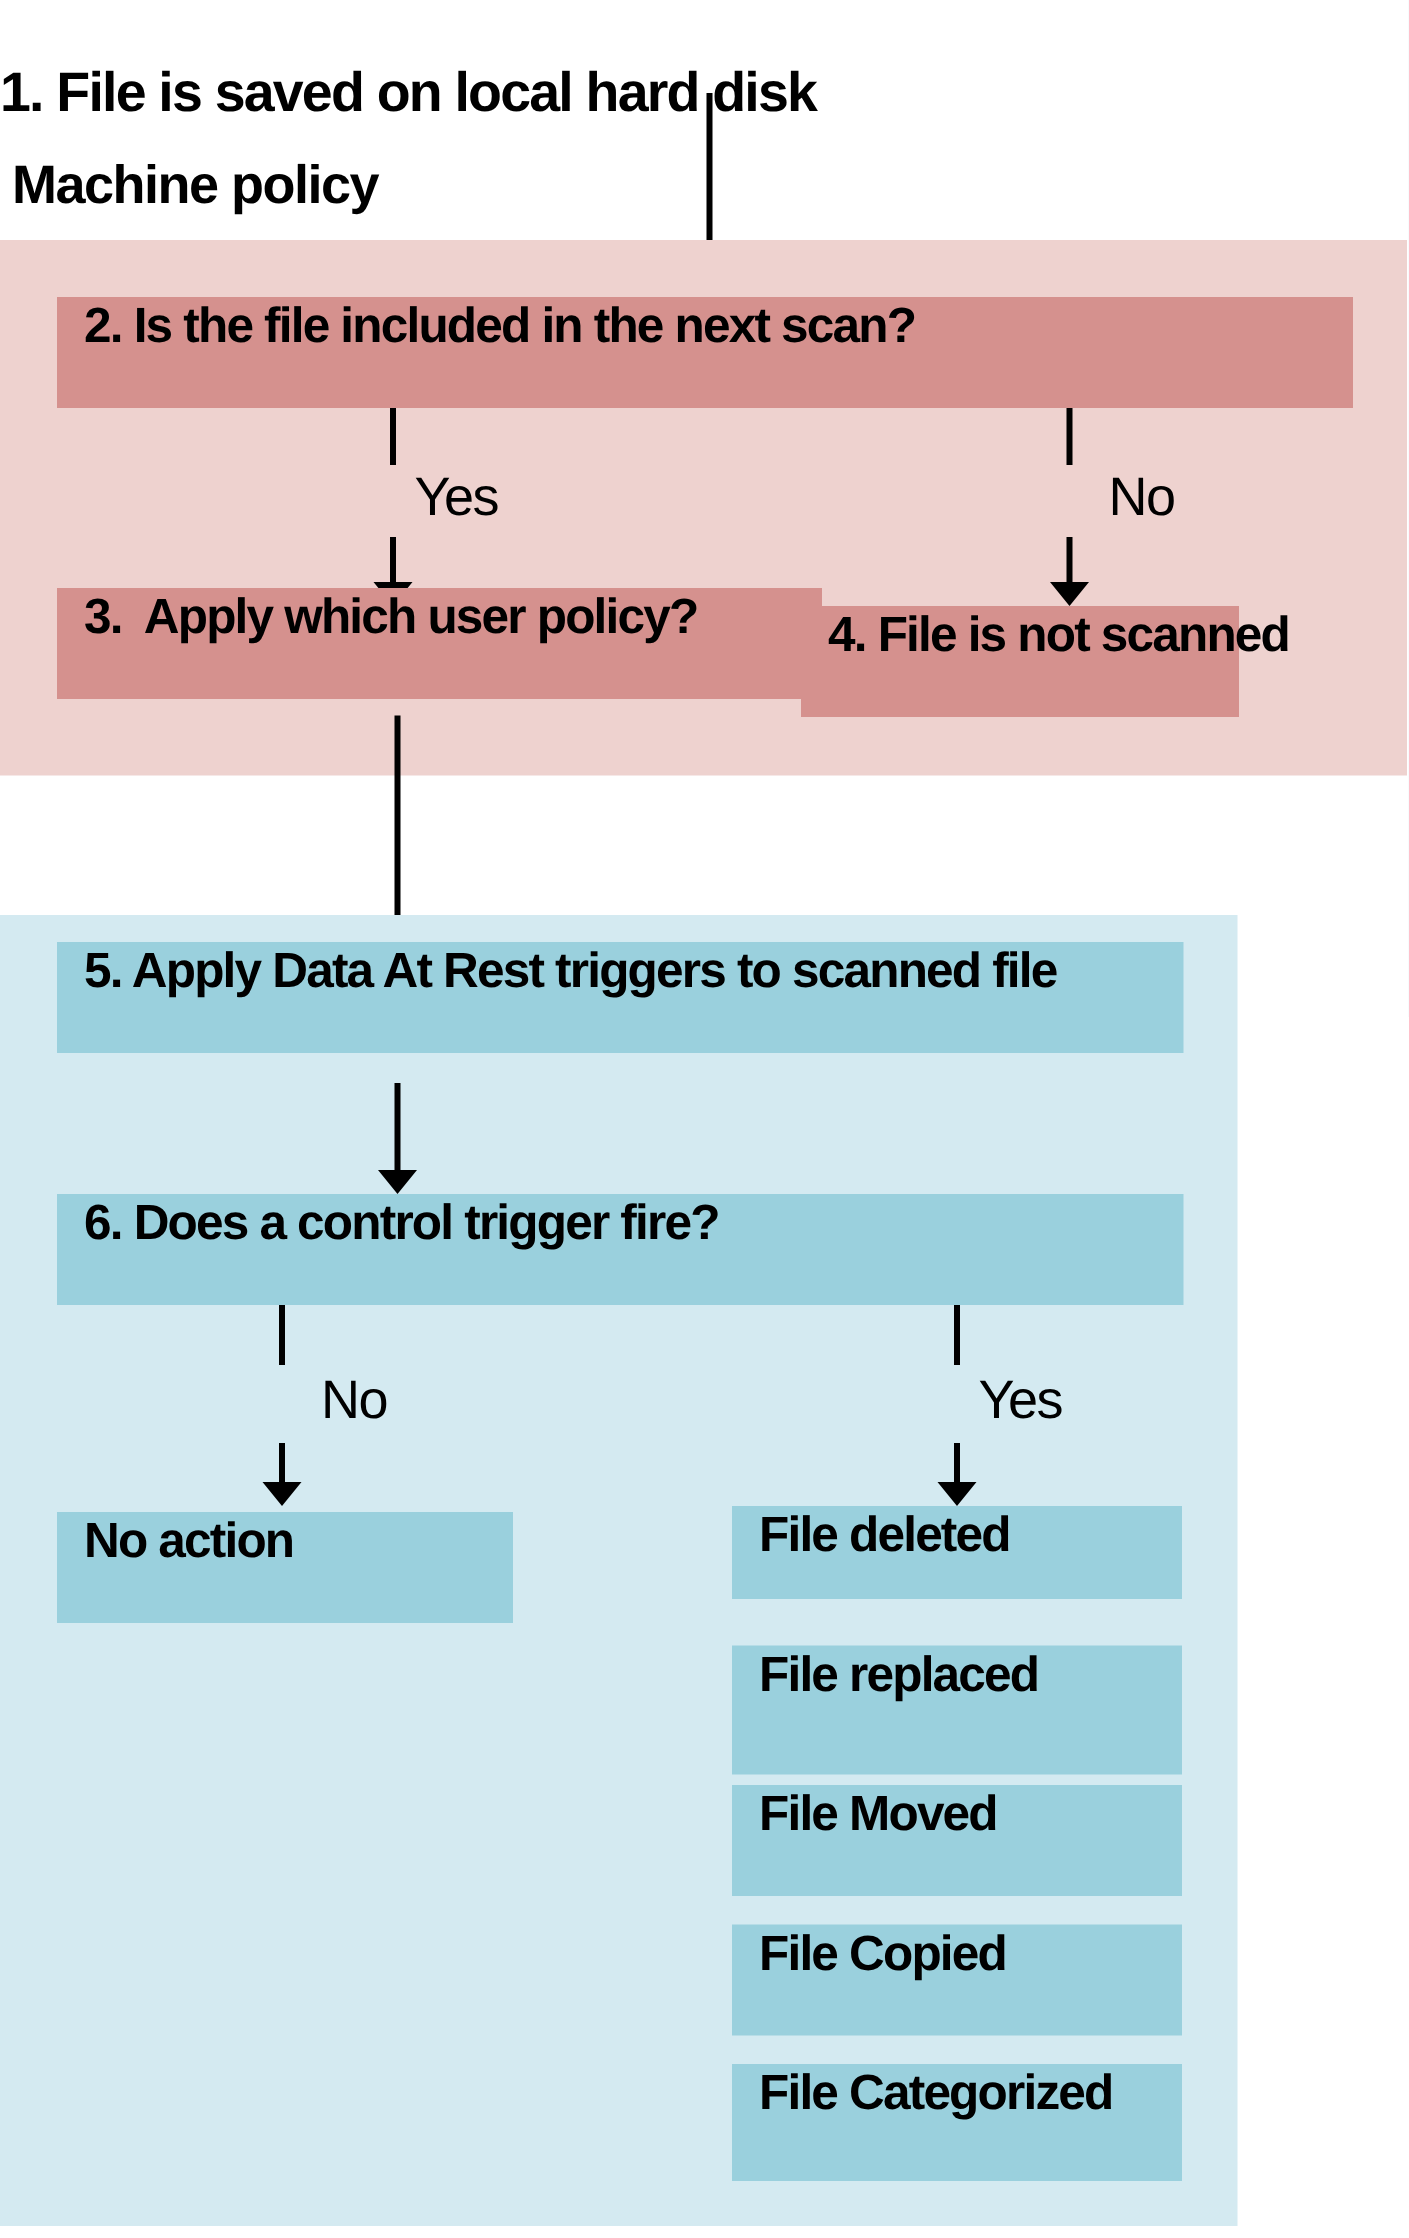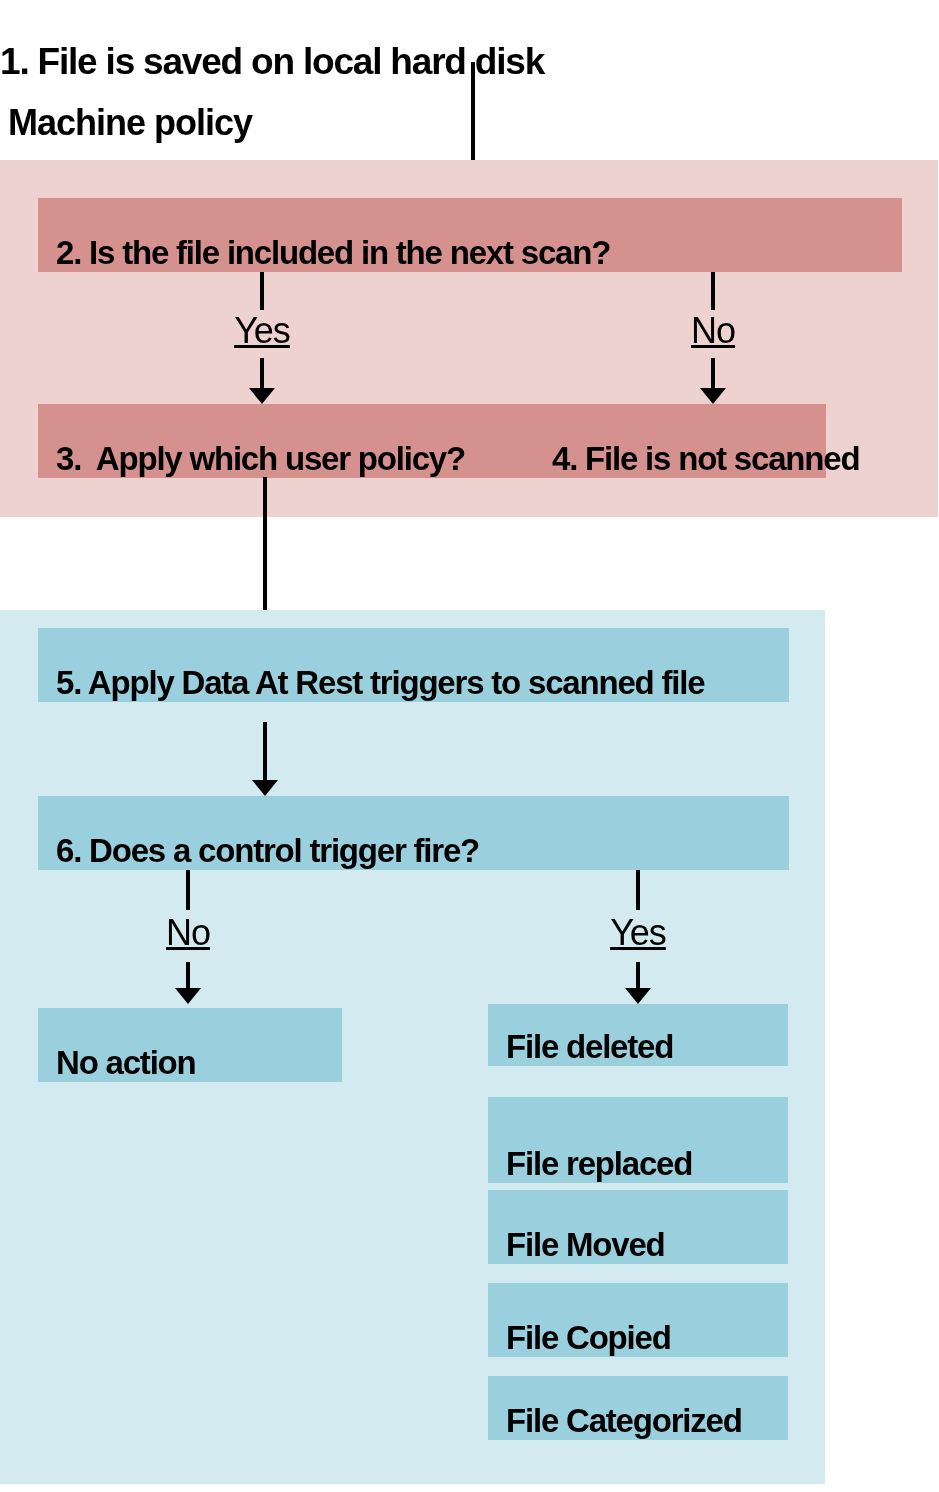--- a/index.html
+++ b/index.html
@@ -29,21 +29,21 @@
   .section{position:absolute;}
   .section.machine{background:var(--machine-section-bg);}
   .section.user{background:var(--user-section-bg);}
   .section-label{
     position:absolute;
     font-size:36px;font-weight:bold;letter-spacing:-1px;
     line-height:42px;
   }
   .box{
     position:absolute;
-    display:flex;align-items:flex-end;
+    display:flex;align-items:flex-start;
     padding-left:18px;box-sizing:border-box;
     font-size:33px;font-weight:bold;letter-spacing:-1.2px;
   }
   .box span{white-space:pre;}
   .box.pink{background:var(--machine-box-bg);}
   .box.blue{background:var(--user-box-bg);}
   .vline{
     position:absolute;width:4px;background:var(--line-color);
   }
   .arrow{
@@ -52,24 +52,23 @@
   }
   .arrow .shaft{width:4px;background:var(--line-color);flex:1;}
   .arrow .head{
     width:0;height:0;
     border-left:13px solid transparent;
     border-right:13px solid transparent;
     border-top:16px solid var(--line-color);
   }
   .branch-label{
     position:absolute;width:140px;
-    text-align:center;
+    text-align:right;
     font-size:36px;font-weight:normal;letter-spacing:-1px;
     line-height:42px;
-    text-decoration:underline;
   }
 </style>
 </head>
 <body>
 
 <div class="canvas">
 
   <div class="title">1. File is saved on local hard disk</div>
 
   <div class="arrow" style="left:460px;top:62px;height:136px">
@@ -92,21 +91,21 @@
 
   <div class="arrow" style="left:249px;top:358px;height:46px">
     <div class="shaft"></div>
     <div class="head"></div>
   </div>
   <div class="arrow" style="left:700px;top:358px;height:46px">
     <div class="shaft"></div>
     <div class="head"></div>
   </div>
 
-  <div class="box pink" style="left:38px;top:404px;width:510px;height:74px">
+  <div class="box pink" style="left:38px;top:392px;width:510px;height:74px">
     <span>3.  Apply which user policy?</span>
   </div>
   <div class="box pink" style="left:534px;top:404px;width:292px;height:74px">
     <span>4. File is not scanned</span>
   </div>
 
   <div class="arrow" style="left:252px;top:477px;height:171px">
     <div class="shaft"></div>
     <div class="head"></div>
   </div>
@@ -150,17 +149,17 @@
   </div>
   <div class="box blue" style="left:488px;top:1097px;width:300px;height:86px">
     <span>File replaced</span>
   </div>
   <div class="box blue" style="left:488px;top:1190px;width:300px;height:74px">
     <span>File Moved</span>
   </div>
   <div class="box blue" style="left:488px;top:1283px;width:300px;height:74px">
     <span>File Copied</span>
   </div>
-  <div class="box blue" style="left:488px;top:1376px;width:300px;height:64px">
+  <div class="box blue" style="left:488px;top:1376px;width:300px;height:78px">
     <span>File Categorized</span>
   </div>
 
 </div>
 
 </body></html>

